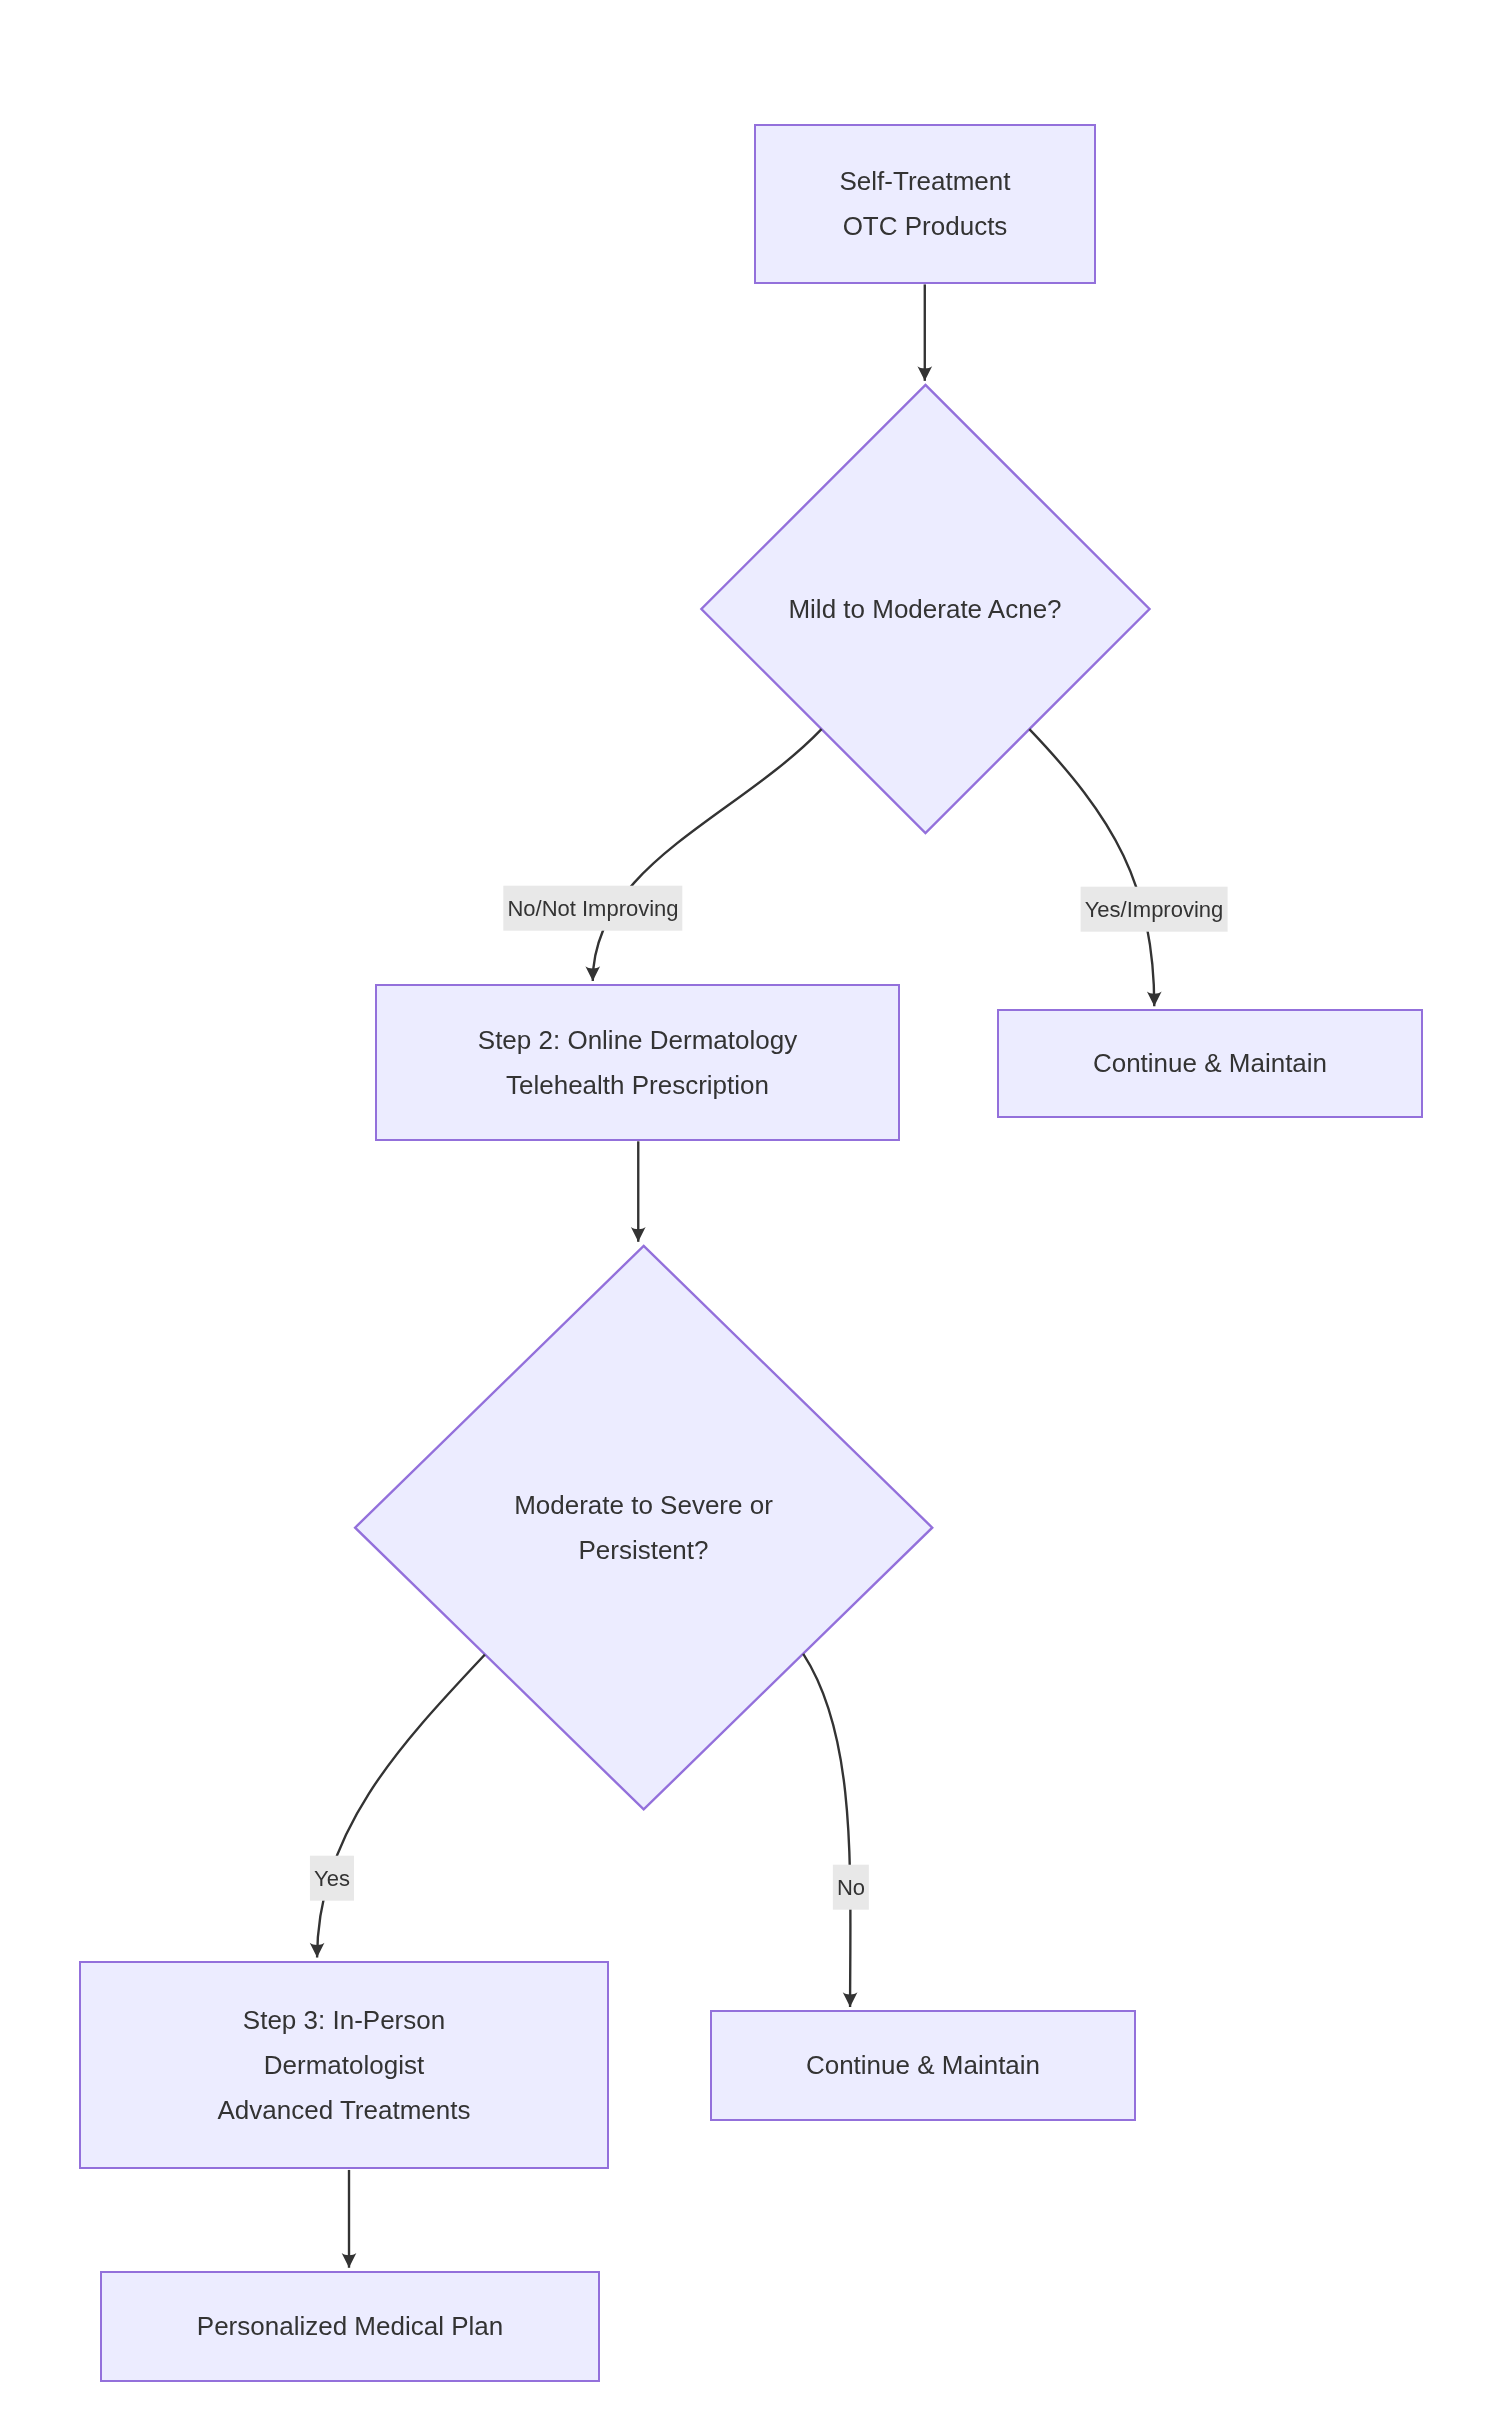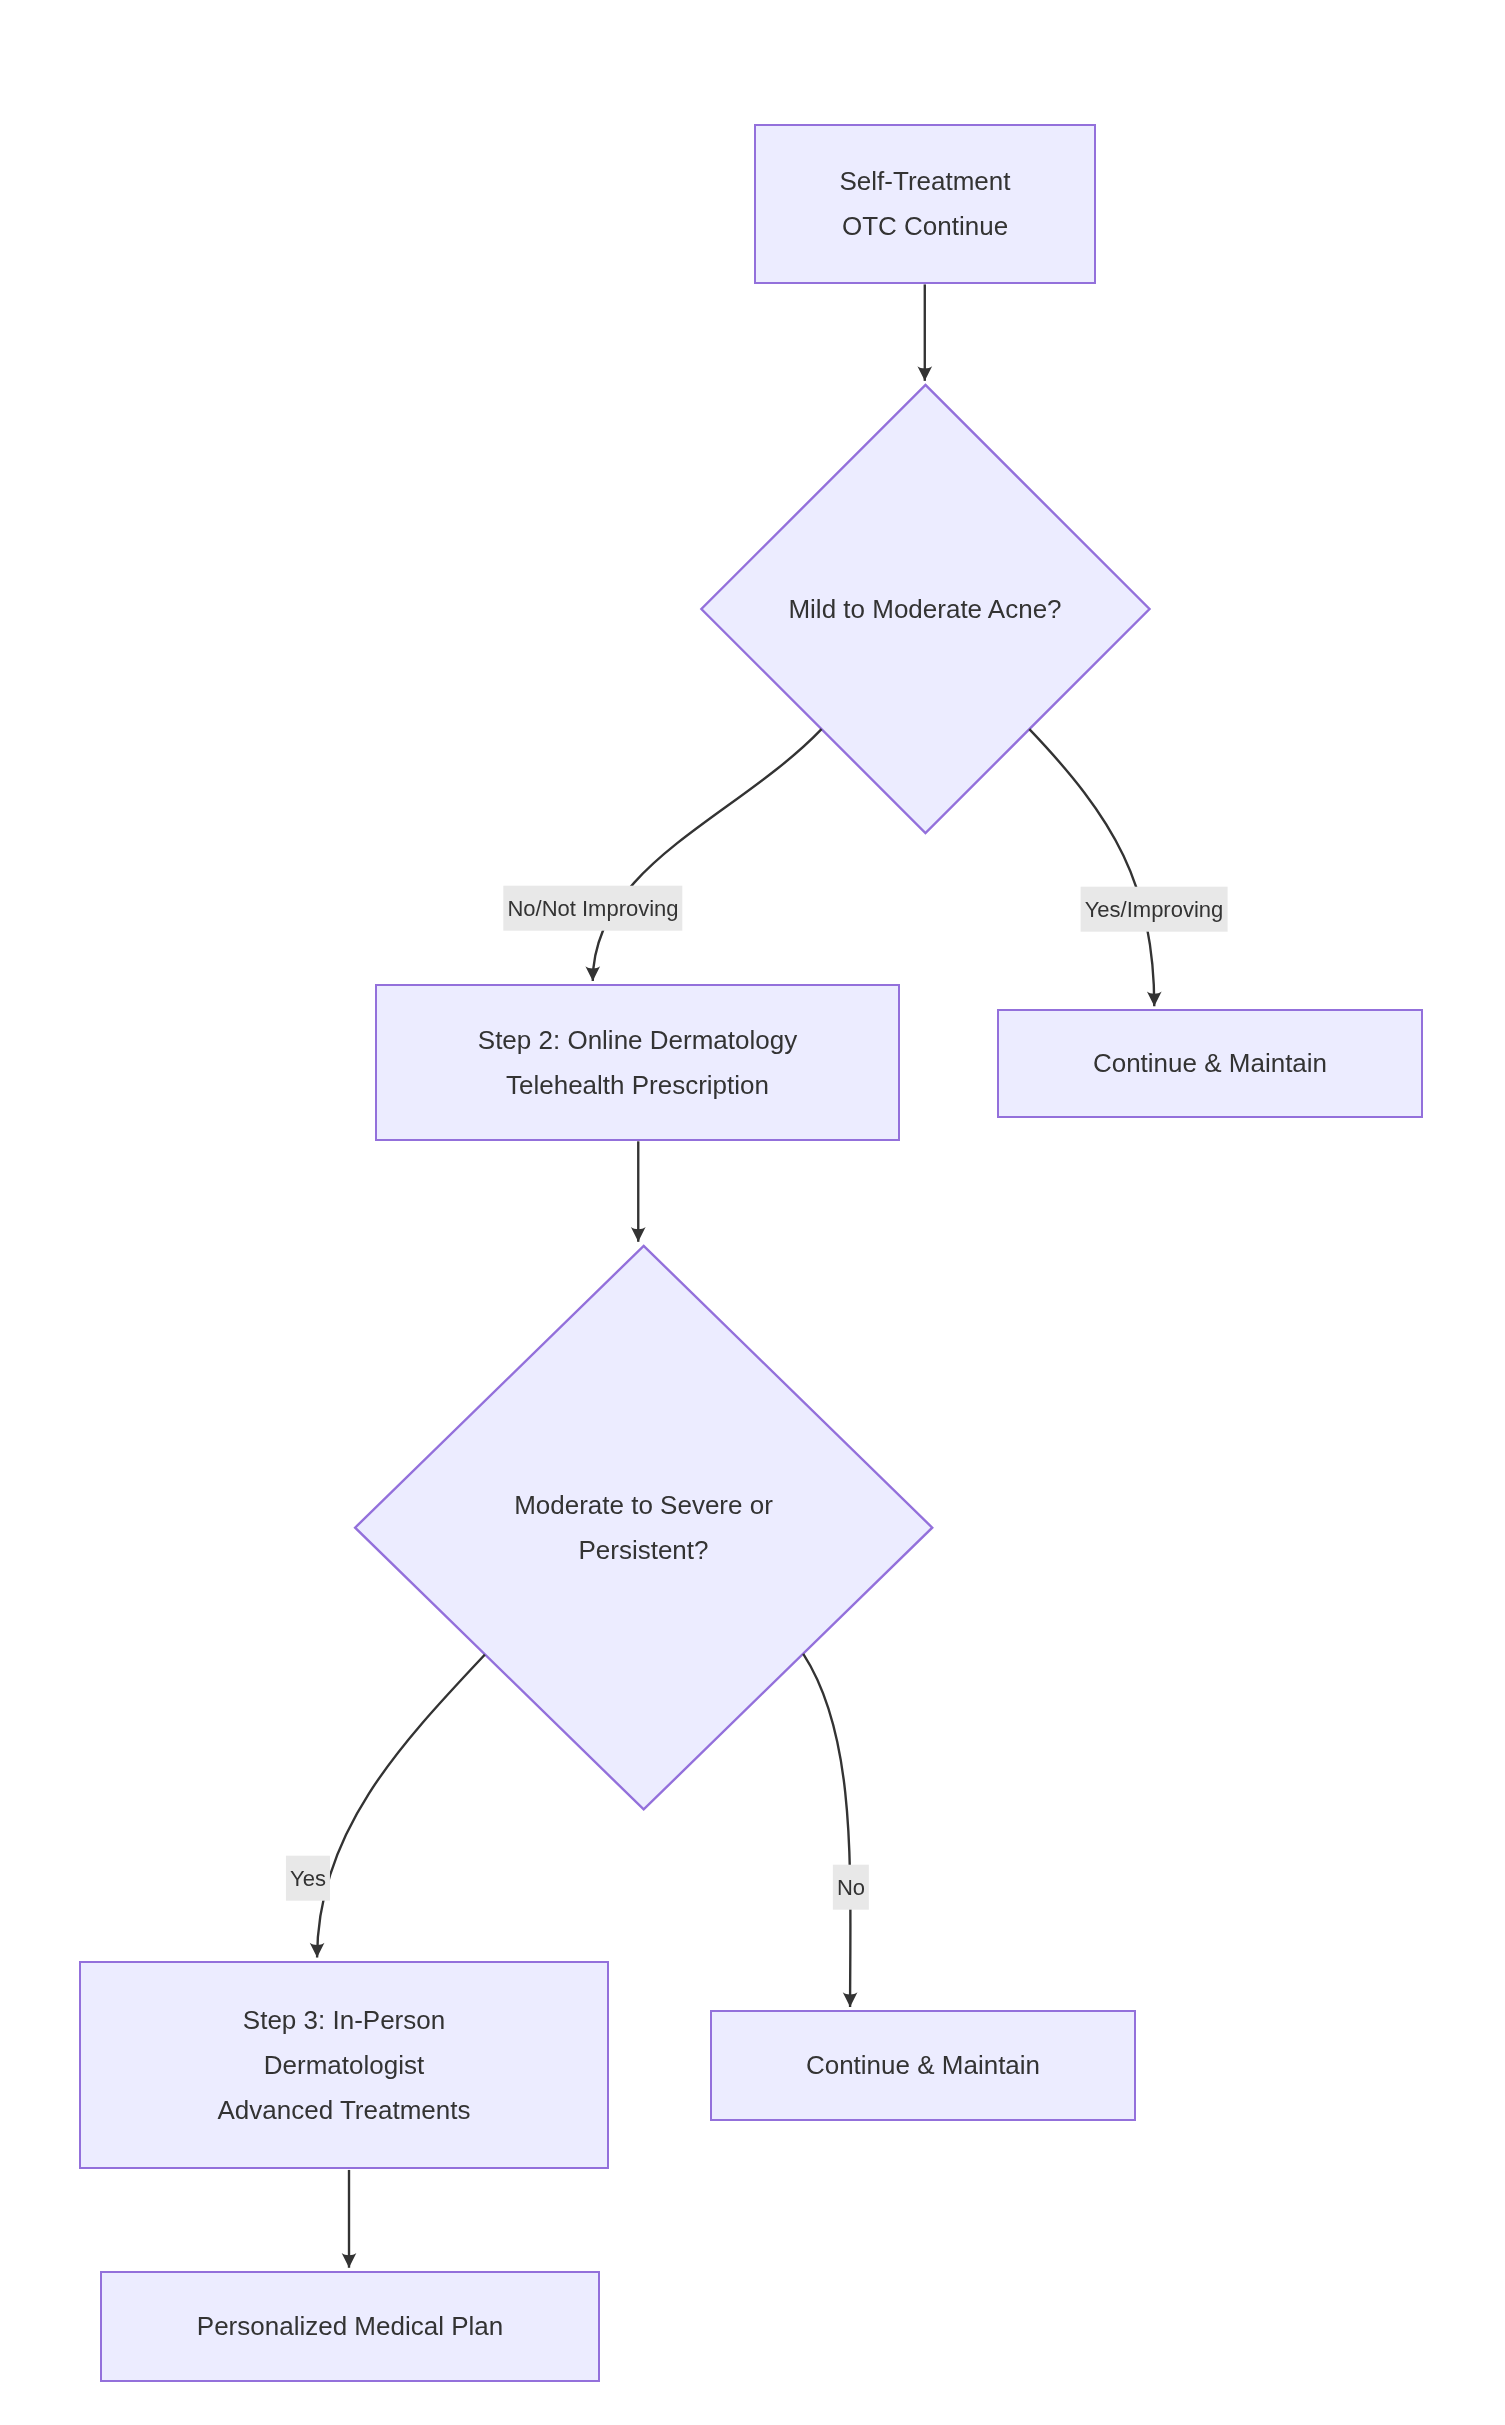--- a/index.html
+++ b/index.html
@@ -80,21 +80,21 @@
     <path class="edge-path" d="M 1210,1015 C 1085,1145 873,1215 873,1386" marker-end="url(#arrowhead)"></path>
     <path class="edge-path" d="M 1516,1015 C 1640,1145 1700,1245 1700,1423" marker-end="url(#arrowhead)"></path>
     <path class="edge-path" d="M 940,1622 L 940,1770" marker-end="url(#arrowhead)"></path>
     <path class="edge-path" d="M 714,2378 C 590,2510 467,2640 467,2824" marker-end="url(#arrowhead)"></path>
     <path class="edge-path" d="M 1183,2377 C 1263,2500 1252,2700 1252,2897" marker-end="url(#arrowhead)"></path>
     <path class="edge-path" d="M 514,3137 L 514,3281" marker-end="url(#arrowhead)"></path>
   </svg>
 
   <div class="node rect" style="left:754px; top:84px; width:342px; height:160px;">
     <span class="line">Self-Treatment</span>
-    <span class="line">OTC Continue</span>
+    <span class="line">OTC Products</span>
   </div>
 
   <div class="node diamond-text" style="left:701px; top:345px; width:448px; height:448px;">
     <span class="line">Mild to Moderate Acne?</span>
   </div>
 
   <div class="node rect" style="left:375px; top:944px; width:525px; height:157px;">
     <span class="line">Step 2: Online Dermatology</span>
     <span class="line">Telehealth Prescription</span>
   </div>
@@ -117,17 +117,17 @@
   <div class="node rect" style="left:710px; top:1970px; width:426px; height:111px;">
     <span class="line">Continue &amp; Maintain</span>
   </div>
 
   <div class="node rect" style="left:100px; top:2231px; width:500px; height:111px;">
     <span class="line">Personalized Medical Plan</span>
   </div>
 
   <span class="edge-label" style="left:593px; top:868px;">No/Not Improving</span>
   <span class="edge-label" style="left:1154px; top:869px;">Yes/Improving</span>
-  <span class="edge-label" style="left:308px; top:1838px;">Yes</span>
+  <span class="edge-label" style="left:332px; top:1838px;">Yes</span>
   <span class="edge-label" style="left:851px; top:1847px;">No</span>
 
 </div>
 
 
 </body></html>

